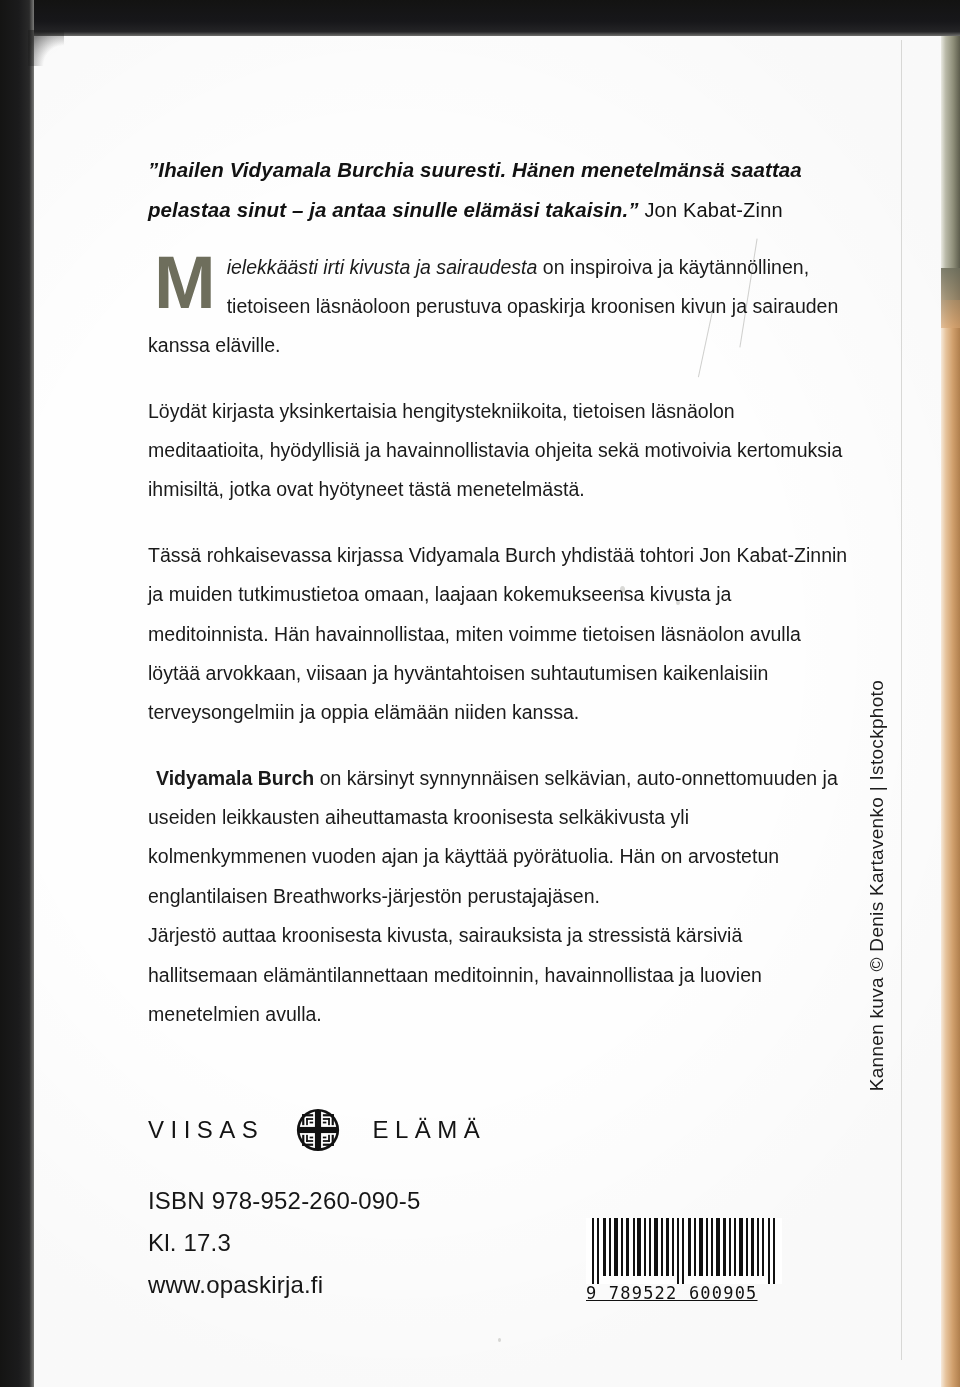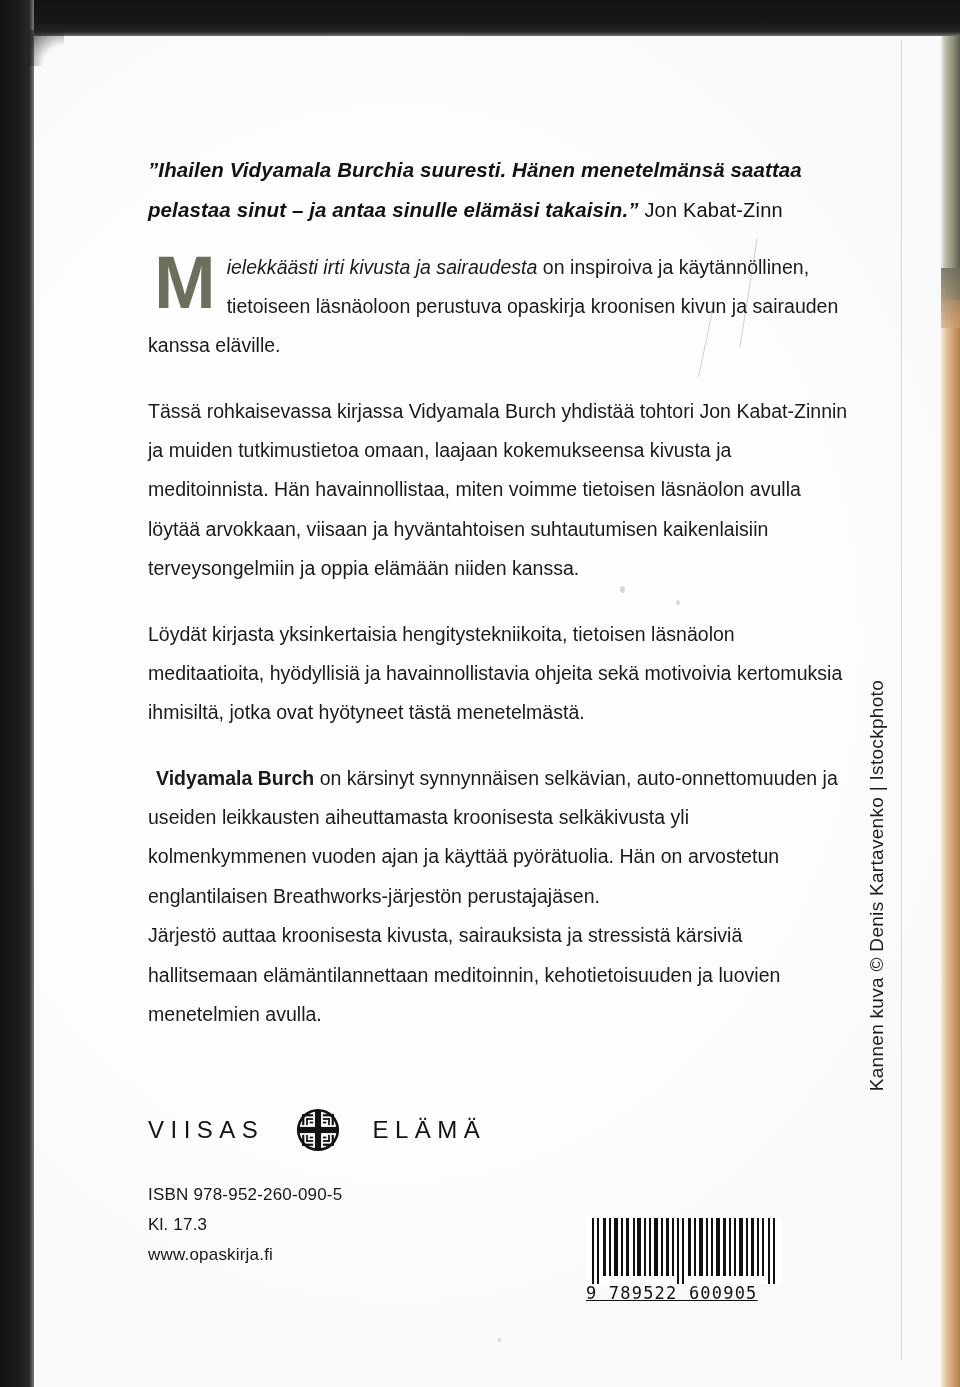--- a/index.html
+++ b/index.html
@@ -172,21 +172,21 @@
   }
 
   
   .isbn-block {
     position: absolute;
     left: 148px;
     top: 1180px;
     z-index: 4;
   }
   .isbn-line {
-    font-size: 17px;
+    font-size: 24px;
     line-height: 1.75;
     color: #161616;
     letter-spacing: 0.2px;
   }
 
   
   .barcode-wrap {
     position: absolute;
     left: 586px;
     top: 1218px;
@@ -259,27 +259,27 @@
 
   <div class="content">
 
     <p class="pull-quote"><span>”Ihailen Vidyamala Burchia suuresti. Hänen menetelmänsä saattaa pelastaa sinut – ja antaa sinulle elämäsi takaisin.”</span> <span class="attrib">Jon Kabat-Zinn</span></p>
 
     <div class="dropcap-block">
       <span class="dropcap">M</span>
       <p class="body-para para-gap"><em>ielekkäästi irti kivusta ja sairaudesta</em><span> on inspiroiva ja käytännöllinen, tietoiseen läsnäoloon perustuva opaskirja kroonisen kivun ja sairauden kanssa eläville.</span></p>
     </div>
 
+    <p class="body-para para-gap">Löydät kirjasta yksinkertaisia hengitystekniikoita, tietoisen läsnäolon meditaatioita, hyödyllisiä ja havainnollistavia ohjeita sekä motivoivia kertomuksia ihmisiltä, jotka ovat hyötyneet tästä menetelmästä.</p>
+
     <p class="body-para para-gap">Tässä rohkaisevassa kirjassa Vidyamala Burch yhdistää tohtori Jon Kabat-Zinnin ja muiden tutkimustietoa omaan, laajaan kokemukseensa kivusta ja meditoinnista. Hän havainnollistaa, miten voimme tietoisen läsnäolon avulla löytää arvokkaan, viisaan ja hyväntahtoisen suhtautumisen kaikenlaisiin terveysongelmiin ja oppia elämään niiden kanssa.</p>
 
-    <p class="body-para para-gap">Löydät kirjasta yksinkertaisia hengitystekniikoita, tietoisen läsnäolon meditaatioita, hyödyllisiä ja havainnollistavia ohjeita sekä motivoivia kertomuksia ihmisiltä, jotka ovat hyötyneet tästä menetelmästä.</p>
-
     <p class="body-para para-tight"><strong>Vidyamala Burch</strong><span> on kärsinyt synnynnäisen selkävian, auto-onnettomuuden ja useiden leikkausten aiheuttamasta kroonisesta selkäkivusta yli kolmenkymmenen vuoden ajan ja käyttää pyörätuolia. Hän on arvostetun englantilaisen Breathworks-järjestön perustajajäsen.</span></p>
 
-    <p class="body-para">Järjestö auttaa kroonisesta kivusta, sairauksista ja stressistä kärsiviä hallitsemaan elämäntilannettaan meditoinnin, kehotietoisuuden ja luovien menetelmien avulla.</p>
+    <p class="body-para">Järjestö auttaa kroonisesta kivusta, sairauksista ja stressistä kärsiviä hallitsemaan elämäntilannettaan meditoinnin, havainnollistaa ja luovien menetelmien avulla.</p>
 
   </div>
 
   <div class="publisher">
     <span class="pub-word">VIISAS</span>
     <svg class="pub-mark" viewBox="0 0 100 100">
       <circle cx="50" cy="50" r="48" fill="#111"></circle>
       <circle cx="50" cy="50" r="42" fill="#fff"></circle>
 
       <rect x="43" y="6" width="14" height="88" fill="#111"></rect>

